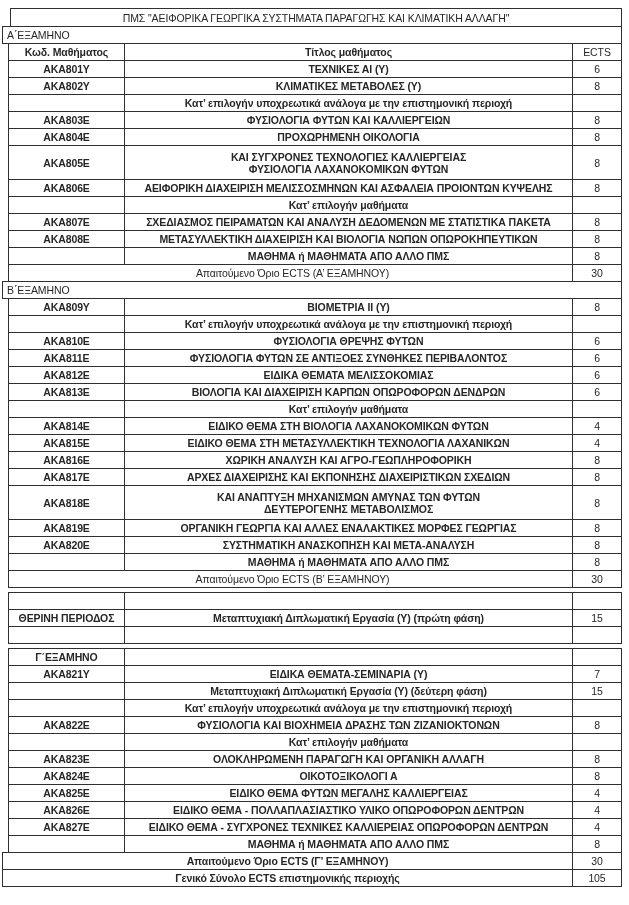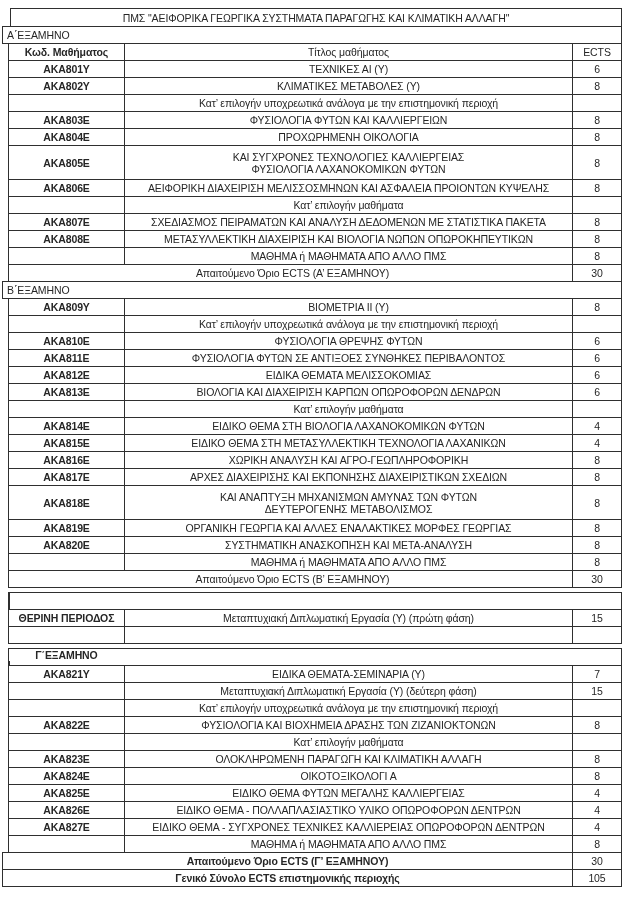--- a/index.html
+++ b/index.html
@@ -31,33 +31,33 @@
     width:612px;
     margin-left:2px;
     height:19px;
     margin-top:0;
   }
   .row.xl{
     width:620px;
     margin-left:-6px;
   }
   .gap{height:4px;border:none;background:#fff;}
-  .gap + .row{margin-top:0;flex-direction:column;}
+  .gap + .row{margin-top:0;}
   .cell{
     box-sizing:border-box;
     display:flex;
     flex-direction:column;
     justify-content:center;
     text-align:center;
     line-height:12px;
     overflow:hidden;
     white-space:nowrap;
   }
   .c-code{width:115px;font-weight:bold;}
-  .c-title{flex:1;border-left:1px solid var(--bd);}
+  .c-title{flex:1;border-left:1px solid var(--bd);font-weight:bold;}
   .c-ects{width:49px;border-left:1px solid var(--bd);}
   .c-full{flex:1;text-align:left;padding-left:4px;}
   .c-span{flex:1;}
   .c-span.left{text-align:center;padding-left:4px;}
   .c-span.center{text-align:center;font-weight:bold;}
   .titlebar .cell{flex:1;text-align:center;}
 </style>
 </head>
 <body>
 
@@ -263,21 +263,21 @@
         <div class="cell c-title">ΦΥΣΙΟΛΟΓΙΑ ΚΑΙ ΒΙΟΧΗΜΕΙΑ ΔΡΑΣΗΣ ΤΩΝ ΖΙΖΑΝΙΟΚΤΟΝΩΝ</div>
         <div class="cell c-ects">8</div>
       </div>
       <div class="row">
         <div class="cell c-code"></div>
         <div class="cell c-title">Κατ’ επιλογήν μαθήματα</div>
         <div class="cell c-ects"></div>
       </div>
       <div class="row">
         <div class="cell c-code">ΑΚΑ823Ε</div>
-        <div class="cell c-title">ΟΛΟΚΛΗΡΩΜΕΝΗ ΠΑΡΑΓΩΓΗ ΚΑΙ ΚΛΙΜΑΤΙΚΗ ΑΛΛΑΓΗ</div>
+        <div class="cell c-title">ΟΛΟΚΛΗΡΩΜΕΝΗ ΠΑΡΑΓΩΓΗ ΚΑΙ ΟΡΓΑΝΙΚΗ ΑΛΛΑΓΗ</div>
         <div class="cell c-ects">8</div>
       </div>
       <div class="row">
         <div class="cell c-code">ΑΚΑ824Ε</div>
         <div class="cell c-title">ΟΙΚΟΤΟΞΙΚΟΛΟΓΙ Α</div>
         <div class="cell c-ects">8</div>
       </div>
       <div class="row">
         <div class="cell c-code">ΑΚΑ825Ε</div>
         <div class="cell c-title">ΕΙΔΙΚΟ ΘΕΜΑ ΦΥΤΩΝ ΜΕΓΑΛΗΣ ΚΑΛΛΙΕΡΓΕΙΑΣ</div>

